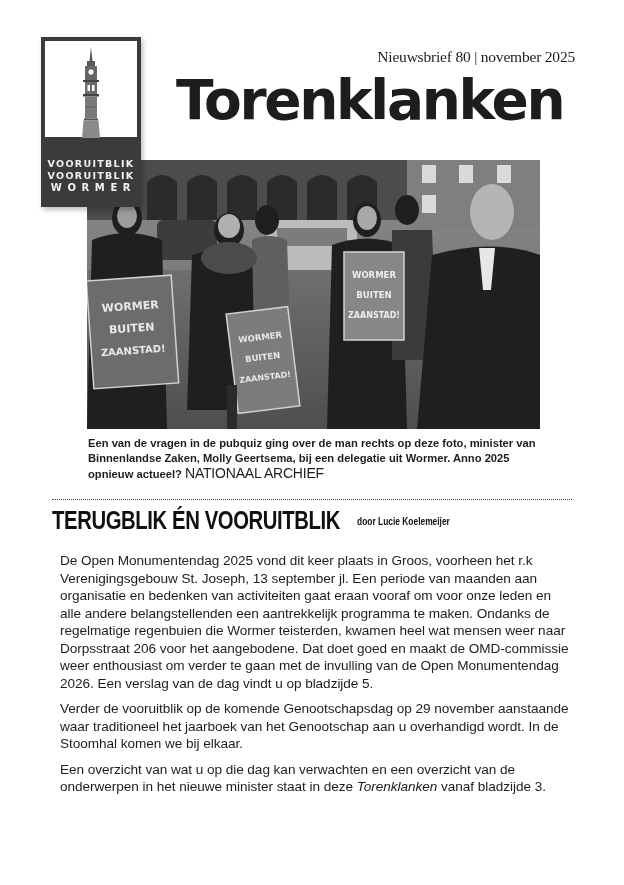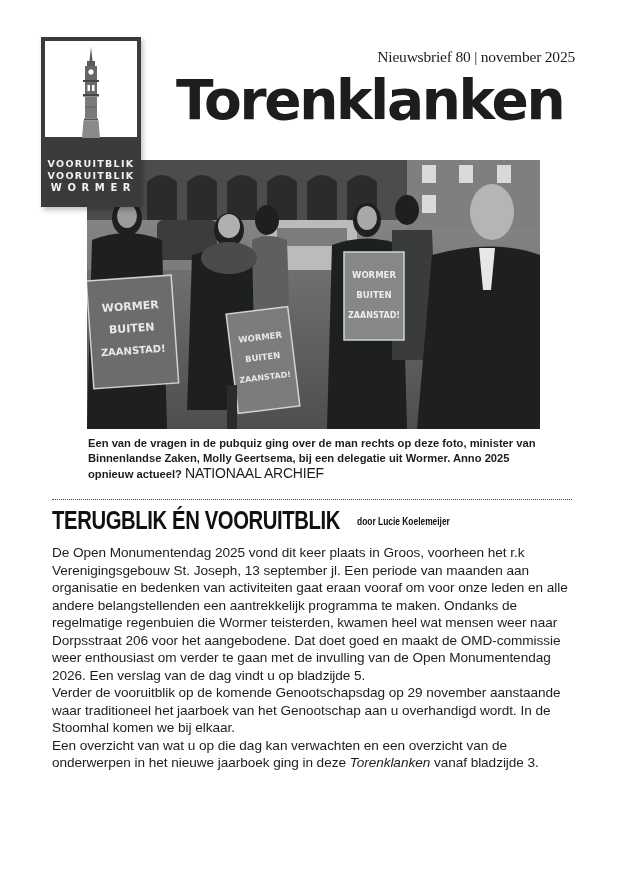--- a/index.html
+++ b/index.html
@@ -56,21 +56,21 @@
     color: #111;
   }
   .heading .byline {
     position: absolute; left: 305px; top: 10px; font-weight: bold; font-size: 10.5px;
     transform: scaleX(0.8); transform-origin: left center; white-space: nowrap; color: #111;
   }
   .body {
     position: absolute; left: 52px; top: 544px; width: 530px; font-size: 13.6px; line-height: 17.5px;
     color: #1d1d1b; letter-spacing: -0.05px;
   }
-  .body p { margin: 0; }
+  .body p { margin: 8px; }
   .body .endmark { display: inline-block; width: 7px; height: 7px; background: #1d1d1b; margin-left: 3px; vertical-align: 0px; }
 </style>
 </head>
 <body>
 
 <div class="logo">
   <div class="logo-inner">
     <svg class="logo-tower" viewBox="0 0 92 111">
 
       <rect x="0" y="96" width="92" height="15" fill="#3b3b3b"></rect>
@@ -194,14 +194,14 @@
 <div class="divider"></div>
 
 <div class="heading">
   <span class="title">TERUGBLIK ÉN VOORUITBLIK</span>
   <span class="byline">door Lucie Koelemeijer</span>
 </div>
 
 <div class="body">
   <p>De Open Monumentendag 2025 vond dit keer plaats in Groos, voorheen het r.k Verenigingsgebouw St. Joseph, 13 september jl. Een periode van maanden aan organisatie en bedenken van activiteiten gaat eraan vooraf om voor onze leden en alle andere belangstellenden een aantrekkelijk programma te maken. Ondanks de regelmatige regenbuien die Wormer teisterden, kwamen heel wat mensen weer naar Dorpsstraat 206 voor het aangebodene. Dat doet goed en maakt de OMD-commissie weer enthousiast om verder te gaan met de invulling van de Open Monumentendag 2026. Een verslag van de dag vindt u op bladzijde 5.</p>
   <p>Verder de vooruitblik op de komende Genootschapsdag op 29 november aanstaande waar traditioneel het jaarboek van het Genootschap aan u overhandigd wordt. In de Stoomhal komen we bij elkaar.</p>
-  <p><span>Een overzicht van wat u op die dag kan verwachten en een overzicht van de onderwerpen in het nieuwe jaarboek ging in deze </span><em>Torenklanken</em><span> vanaf bladzijde 3.</span></p>
+  <p><span>Een overzicht van wat u op die dag kan verwachten en een overzicht van de onderwerpen in het nieuwe minister staat in deze </span><em>Torenklanken</em><span> vanaf bladzijde 3.</span></p>
 </div>
 
 </body></html>

